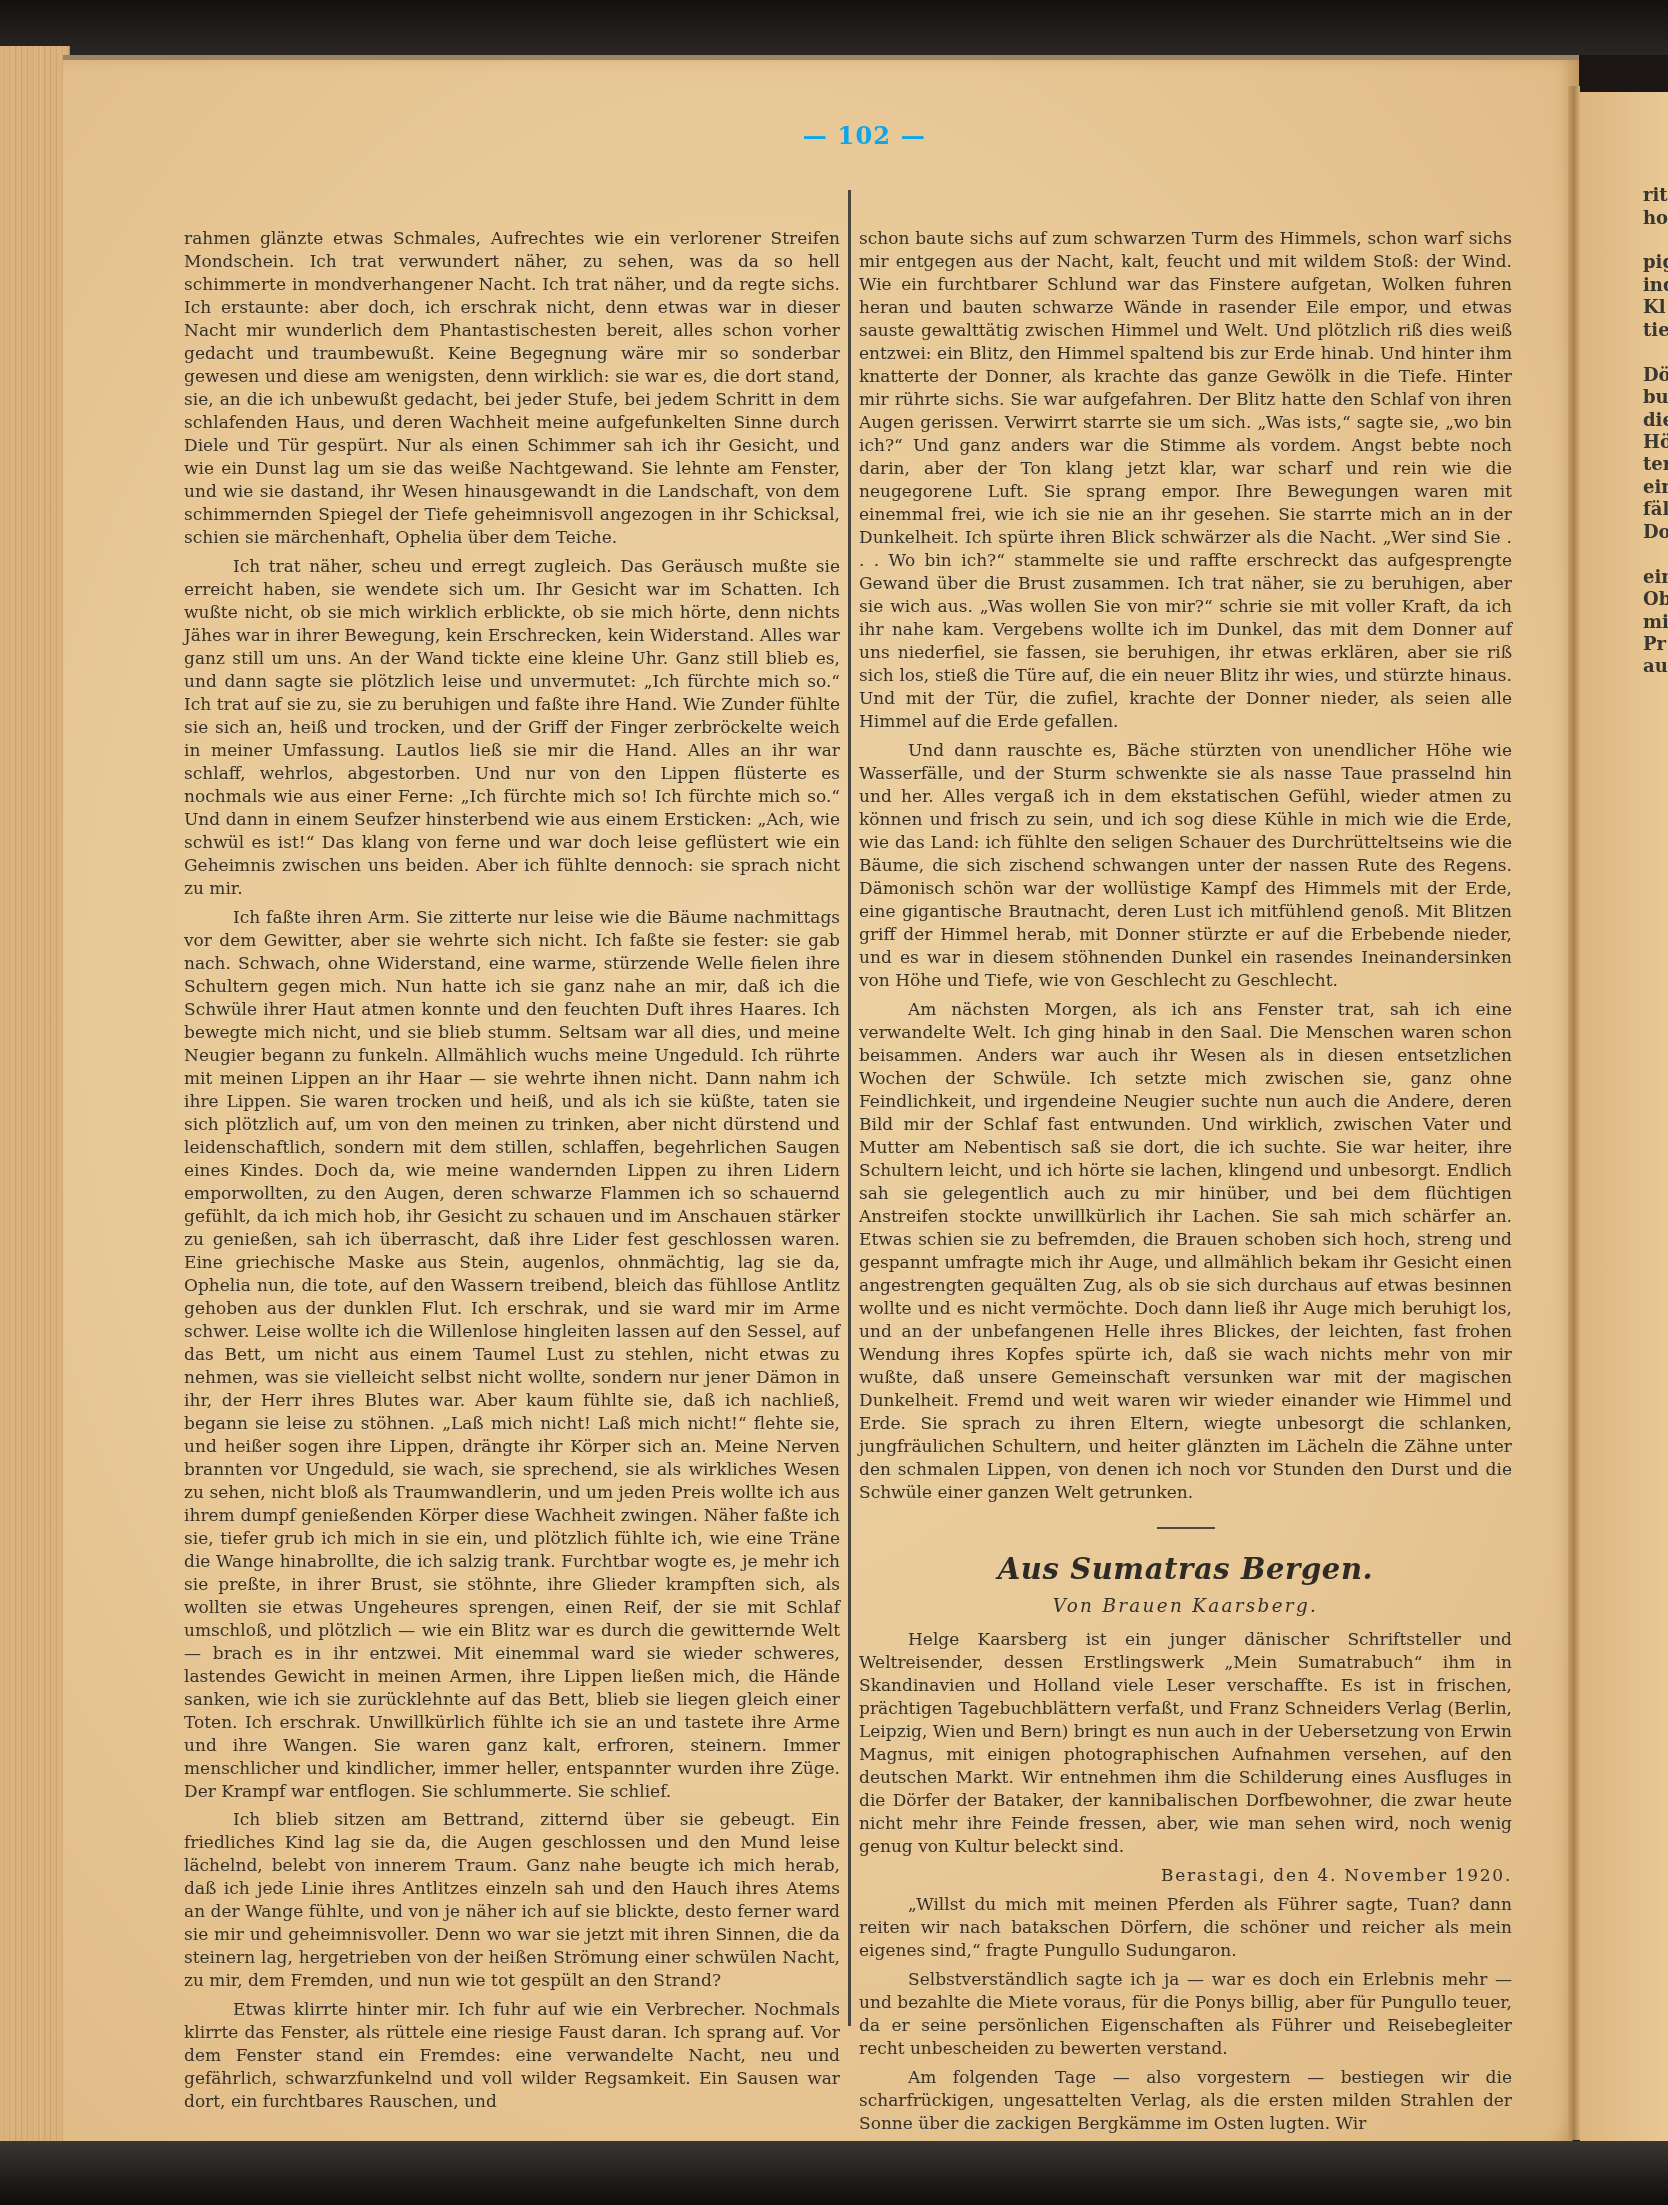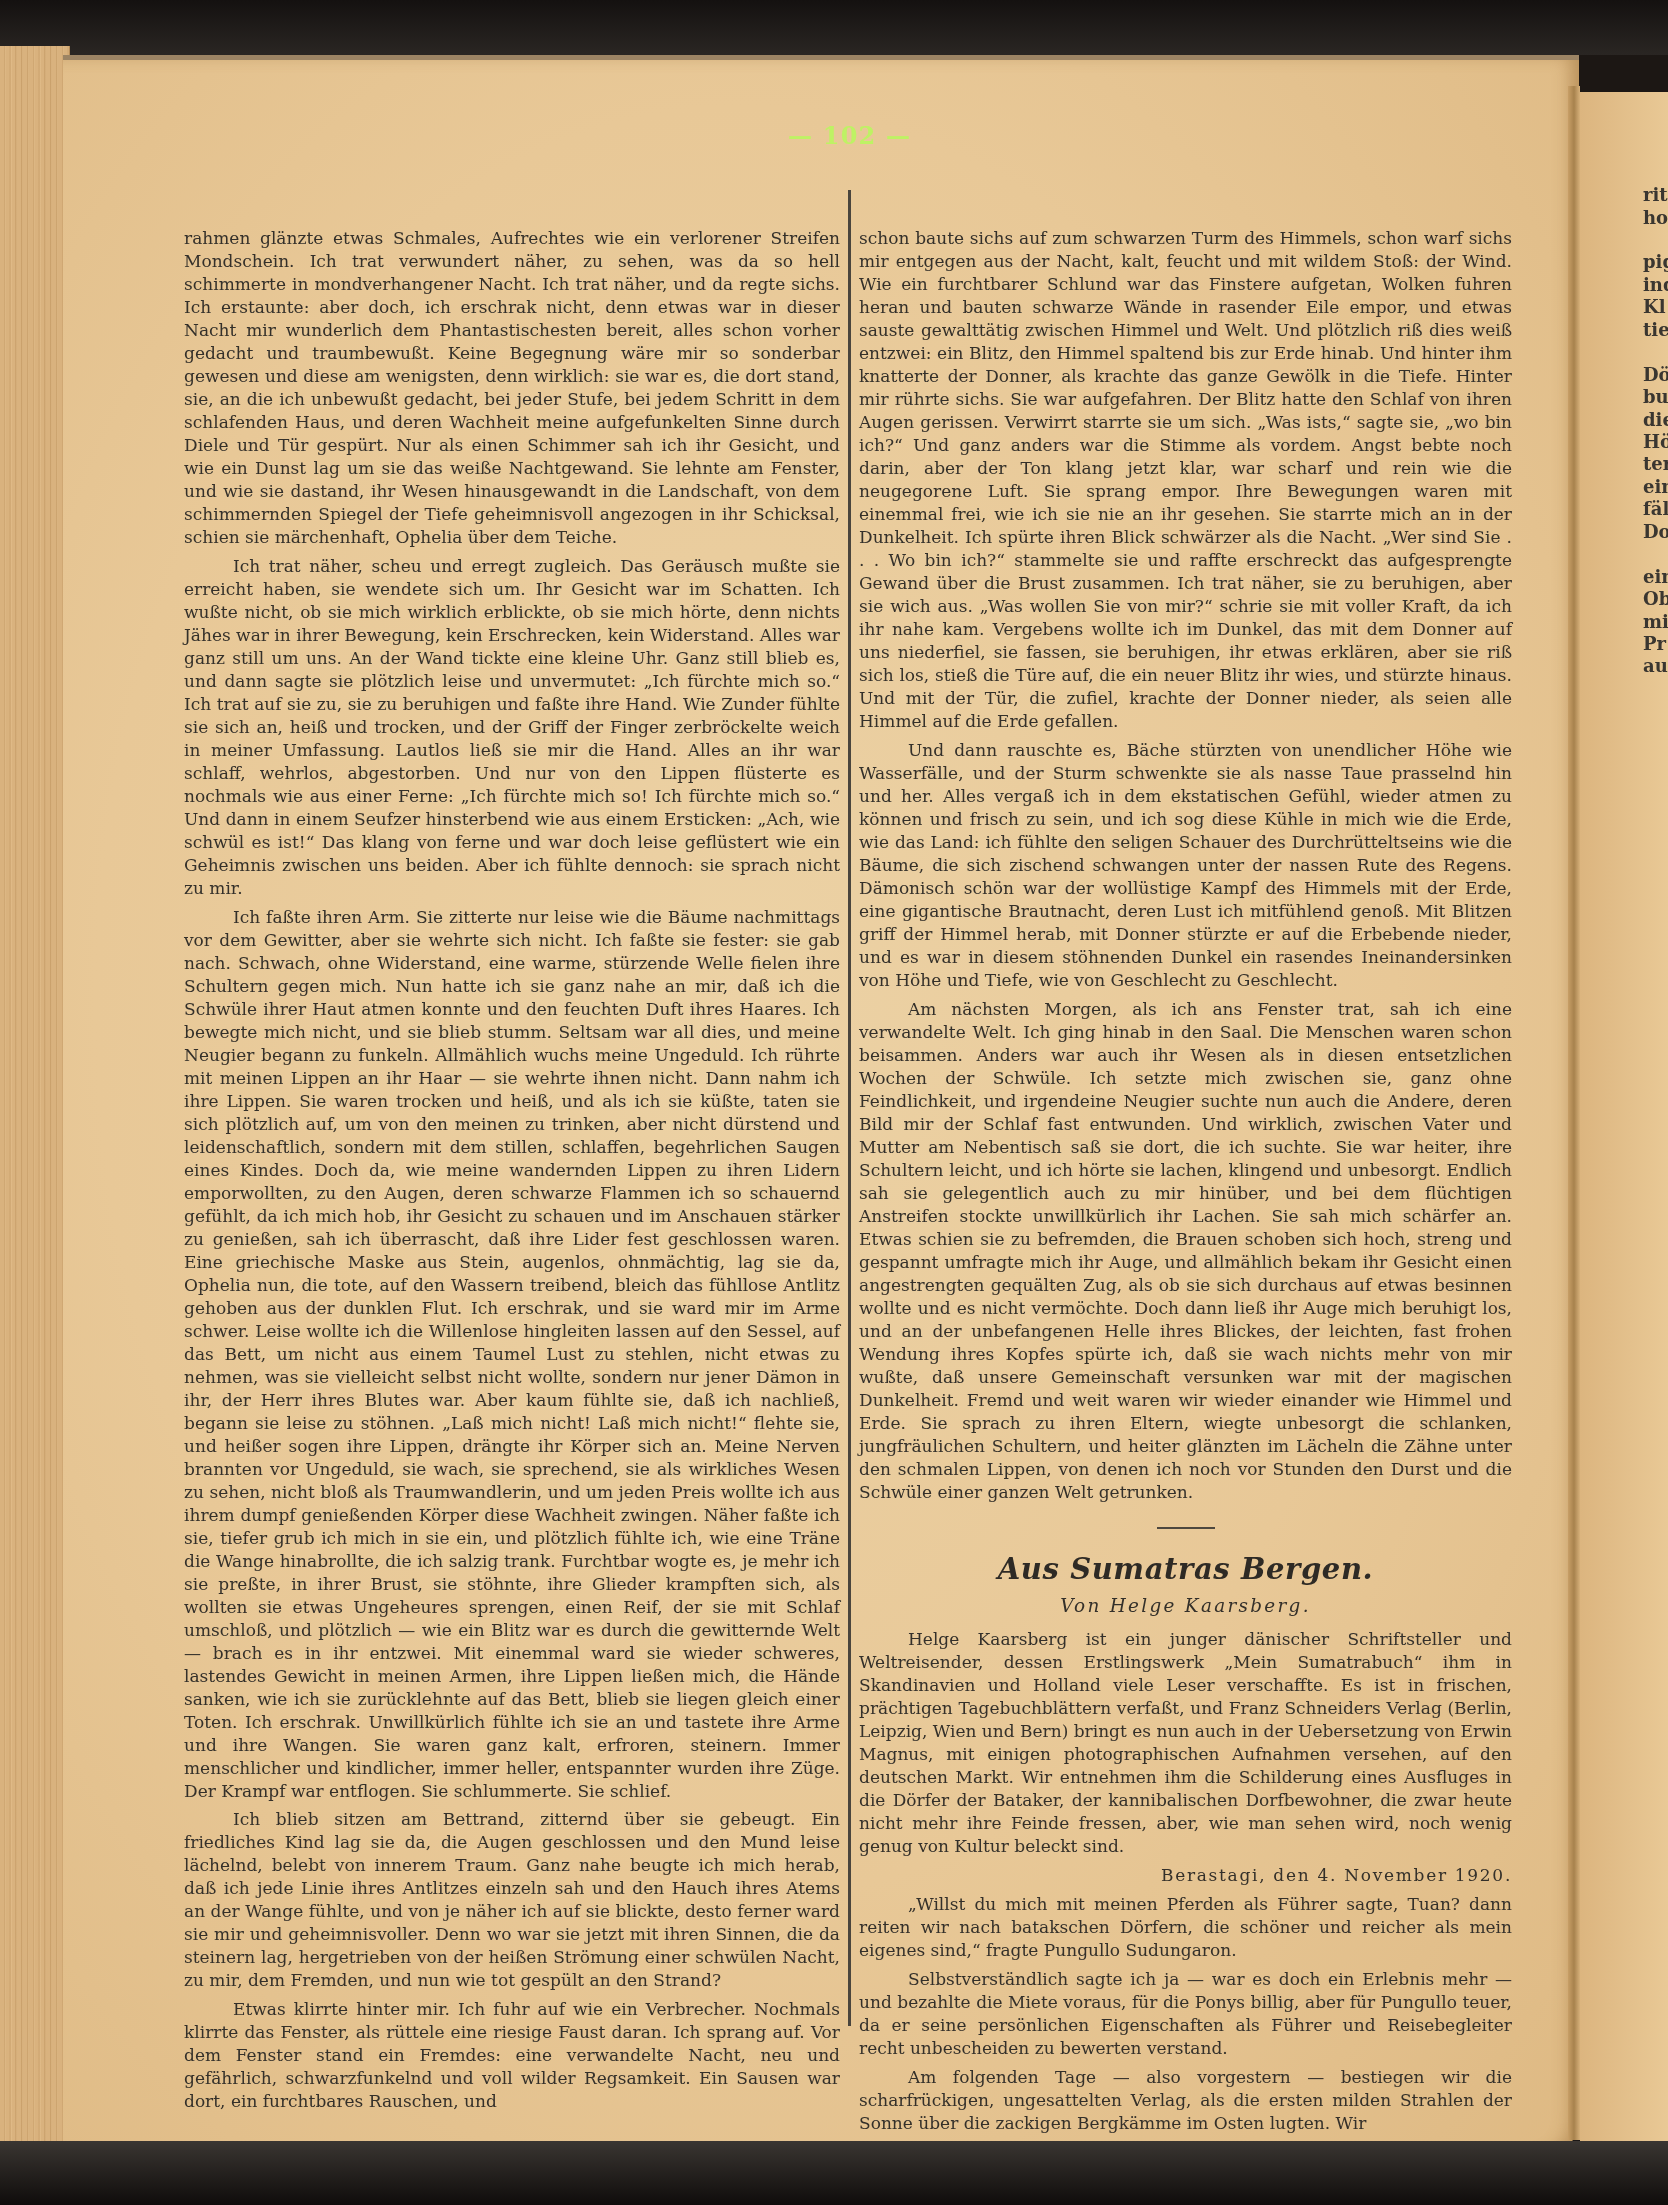--- a/index.html
+++ b/index.html
@@ -36,22 +36,22 @@
     position: absolute; left: 1580px; top: 92px; width: 89px; height: 2049px;
     background: linear-gradient(90deg, #dcb57f, #e9c996);
     overflow: hidden;
   }
   .next-page .frag {
     position: absolute; left: 63px; width: 46px;
     font-size: 18px; line-height: 22.4px; color: #3a3630; font-weight: bold;
     white-space: nowrap;
   }
   .page-number {
-    position: absolute; left: 788px; top: 121px; width: 138px; text-align: left;
-    font-family: "DejaVu Serif", serif; font-weight: bold; font-size: 24px; color: #bef264;
+    position: absolute; left: 788px; top: 121px; width: 138px; text-align: right;
+    font-family: "DejaVu Serif", serif; font-weight: bold; font-size: 24px; color: #0ea5e9;
     letter-spacing: 1.2px;
   }
   .col {
     position: absolute; top: 183px;
     font-family: "DejaVu Serif", serif;
     font-size: 17px; line-height: 23px; color: #34302a;
     text-align: justify; hyphens: none; margin-top: 44px;
   }
   .col.left { left: 184px; width: 656px; }
   .col.right { left: 859px; width: 653px; }
@@ -119,21 +119,21 @@
 <div class="col-rule"></div>
 
 <div class="col right">
   <p class="cont">schon baute sichs auf zum schwarzen Turm des Himmels, schon warf sichs mir entgegen aus der Nacht, kalt, feucht und mit wildem Stoß: der Wind. Wie ein furchtbarer Schlund war das Finstere aufgetan, Wolken fuhren heran und bauten schwarze Wände in rasender Eile empor, und etwas sauste gewalttätig zwischen Himmel und Welt. Und plötzlich riß dies weiß entzwei: ein Blitz, den Himmel spaltend bis zur Erde hinab. Und hinter ihm knatterte der Donner, als krachte das ganze Gewölk in die Tiefe. Hinter mir rührte sichs. Sie war aufgefahren. Der Blitz hatte den Schlaf von ihren Augen gerissen. Verwirrt starrte sie um sich. „Was ists,“ sagte sie, „wo bin ich?“ Und ganz anders war die Stimme als vordem. Angst bebte noch darin, aber der Ton klang jetzt klar, war scharf und rein wie die neugegorene Luft. Sie sprang empor. Ihre Bewegungen waren mit einemmal frei, wie ich sie nie an ihr gesehen. Sie starrte mich an in der Dunkelheit. Ich spürte ihren Blick schwärzer als die Nacht. „Wer sind Sie . . . Wo bin ich?“ stammelte sie und raffte erschreckt das aufgesprengte Gewand über die Brust zusammen. Ich trat näher, sie zu beruhigen, aber sie wich aus. „Was wollen Sie von mir?“ schrie sie mit voller Kraft, da ich ihr nahe kam. Vergebens wollte ich im Dunkel, das mit dem Donner auf uns niederfiel, sie fassen, sie beruhigen, ihr etwas erklären, aber sie riß sich los, stieß die Türe auf, die ein neuer Blitz ihr wies, und stürzte hinaus. Und mit der Tür, die zufiel, krachte der Donner nieder, als seien alle Himmel auf die Erde gefallen.</p>
   <p class="indent">Und dann rauschte es, Bäche stürzten von unendlicher Höhe wie Wasserfälle, und der Sturm schwenkte sie als nasse Taue prasselnd hin und her. Alles vergaß ich in dem ekstatischen Gefühl, wieder atmen zu können und frisch zu sein, und ich sog diese Kühle in mich wie die Erde, wie das Land: ich fühlte den seligen Schauer des Durchrütteltseins wie die Bäume, die sich zischend schwangen unter der nassen Rute des Regens. Dämonisch schön war der wollüstige Kampf des Himmels mit der Erde, eine gigantische Brautnacht, deren Lust ich mitfühlend genoß. Mit Blitzen griff der Himmel herab, mit Donner stürzte er auf die Erbebende nieder, und es war in diesem stöhnenden Dunkel ein rasendes Ineinandersinken von Höhe und Tiefe, wie von Geschlecht zu Geschlecht.</p>
   <p class="indent">Am nächsten Morgen, als ich ans Fenster trat, sah ich eine verwandelte Welt. Ich ging hinab in den Saal. Die Menschen waren schon beisammen. Anders war auch ihr Wesen als in diesen entsetzlichen Wochen der Schwüle. Ich setzte mich zwischen sie, ganz ohne Feindlichkeit, und irgendeine Neugier suchte nun auch die Andere, deren Bild mir der Schlaf fast entwunden. Und wirklich, zwischen Vater und Mutter am Nebentisch saß sie dort, die ich suchte. Sie war heiter, ihre Schultern leicht, und ich hörte sie lachen, klingend und unbesorgt. Endlich sah sie gelegentlich auch zu mir hinüber, und bei dem flüchtigen Anstreifen stockte unwillkürlich ihr Lachen. Sie sah mich schärfer an. Etwas schien sie zu befremden, die Brauen schoben sich hoch, streng und gespannt umfragte mich ihr Auge, und allmählich bekam ihr Gesicht einen angestrengten gequälten Zug, als ob sie sich durchaus auf etwas besinnen wollte und es nicht vermöchte. Doch dann ließ ihr Auge mich beruhigt los, und an der unbefangenen Helle ihres Blickes, der leichten, fast frohen Wendung ihres Kopfes spürte ich, daß sie wach nichts mehr von mir wußte, daß unsere Gemeinschaft versunken war mit der magischen Dunkelheit. Fremd und weit waren wir wieder einander wie Himmel und Erde. Sie sprach zu ihren Eltern, wiegte unbesorgt die schlanken, jungfräulichen Schultern, und heiter glänzten im Lächeln die Zähne unter den schmalen Lippen, von denen ich noch vor Stunden den Durst und die Schwüle einer ganzen Welt getrunken.</p>
 
   <div class="article-head">
     <span class="short-rule"></span>
     <div class="article-title">Aus Sumatras Bergen.</div>
-    <div class="byline">Von Helge Kaarsberg.</div>
+    <div class="byline">Von Brauen Kaarsberg.</div>
   </div>
 
   <p class="indent">Helge Kaarsberg ist ein junger dänischer Schriftsteller und Weltreisender, dessen Erstlingswerk „Mein Sumatrabuch“ ihm in Skandinavien und Holland viele Leser verschaffte. Es ist in frischen, prächtigen Tagebuchblättern verfaßt, und Franz Schneiders Verlag (Berlin, Leipzig, Wien und Bern) bringt es nun auch in der Uebersetzung von Erwin Magnus, mit einigen photographischen Aufnahmen versehen, auf den deutschen Markt. Wir entnehmen ihm die Schilderung eines Ausfluges in die Dörfer der Bataker, der kannibalischen Dorfbewohner, die zwar heute nicht mehr ihre Feinde fressen, aber, wie man sehen wird, noch wenig genug von Kultur beleckt sind.</p>
   <p class="dateline">Berastagi, den 4. November 1920.</p>
   <p class="indent">„Willst du mich mit meinen Pferden als Führer sagte, Tuan? dann reiten wir nach batakschen Dörfern, die schöner und reicher als mein eigenes sind,“ fragte Pungullo Sudungaron.</p>
   <p class="indent">Selbstverständlich sagte ich ja — war es doch ein Erlebnis mehr — und bezahlte die Miete voraus, für die Ponys billig, aber für Pungullo teuer, da er seine persönlichen Eigenschaften als Führer und Reisebegleiter recht unbescheiden zu bewerten verstand.</p>
   <p class="indent">Am folgenden Tage — also vorgestern — bestiegen wir die scharfrückigen, ungesattelten Verlag, als die ersten milden Strahlen der Sonne über die zackigen Bergkämme im Osten lugten. Wir</p>
 </div>
 
 <div class="cover-bottom"></div>

